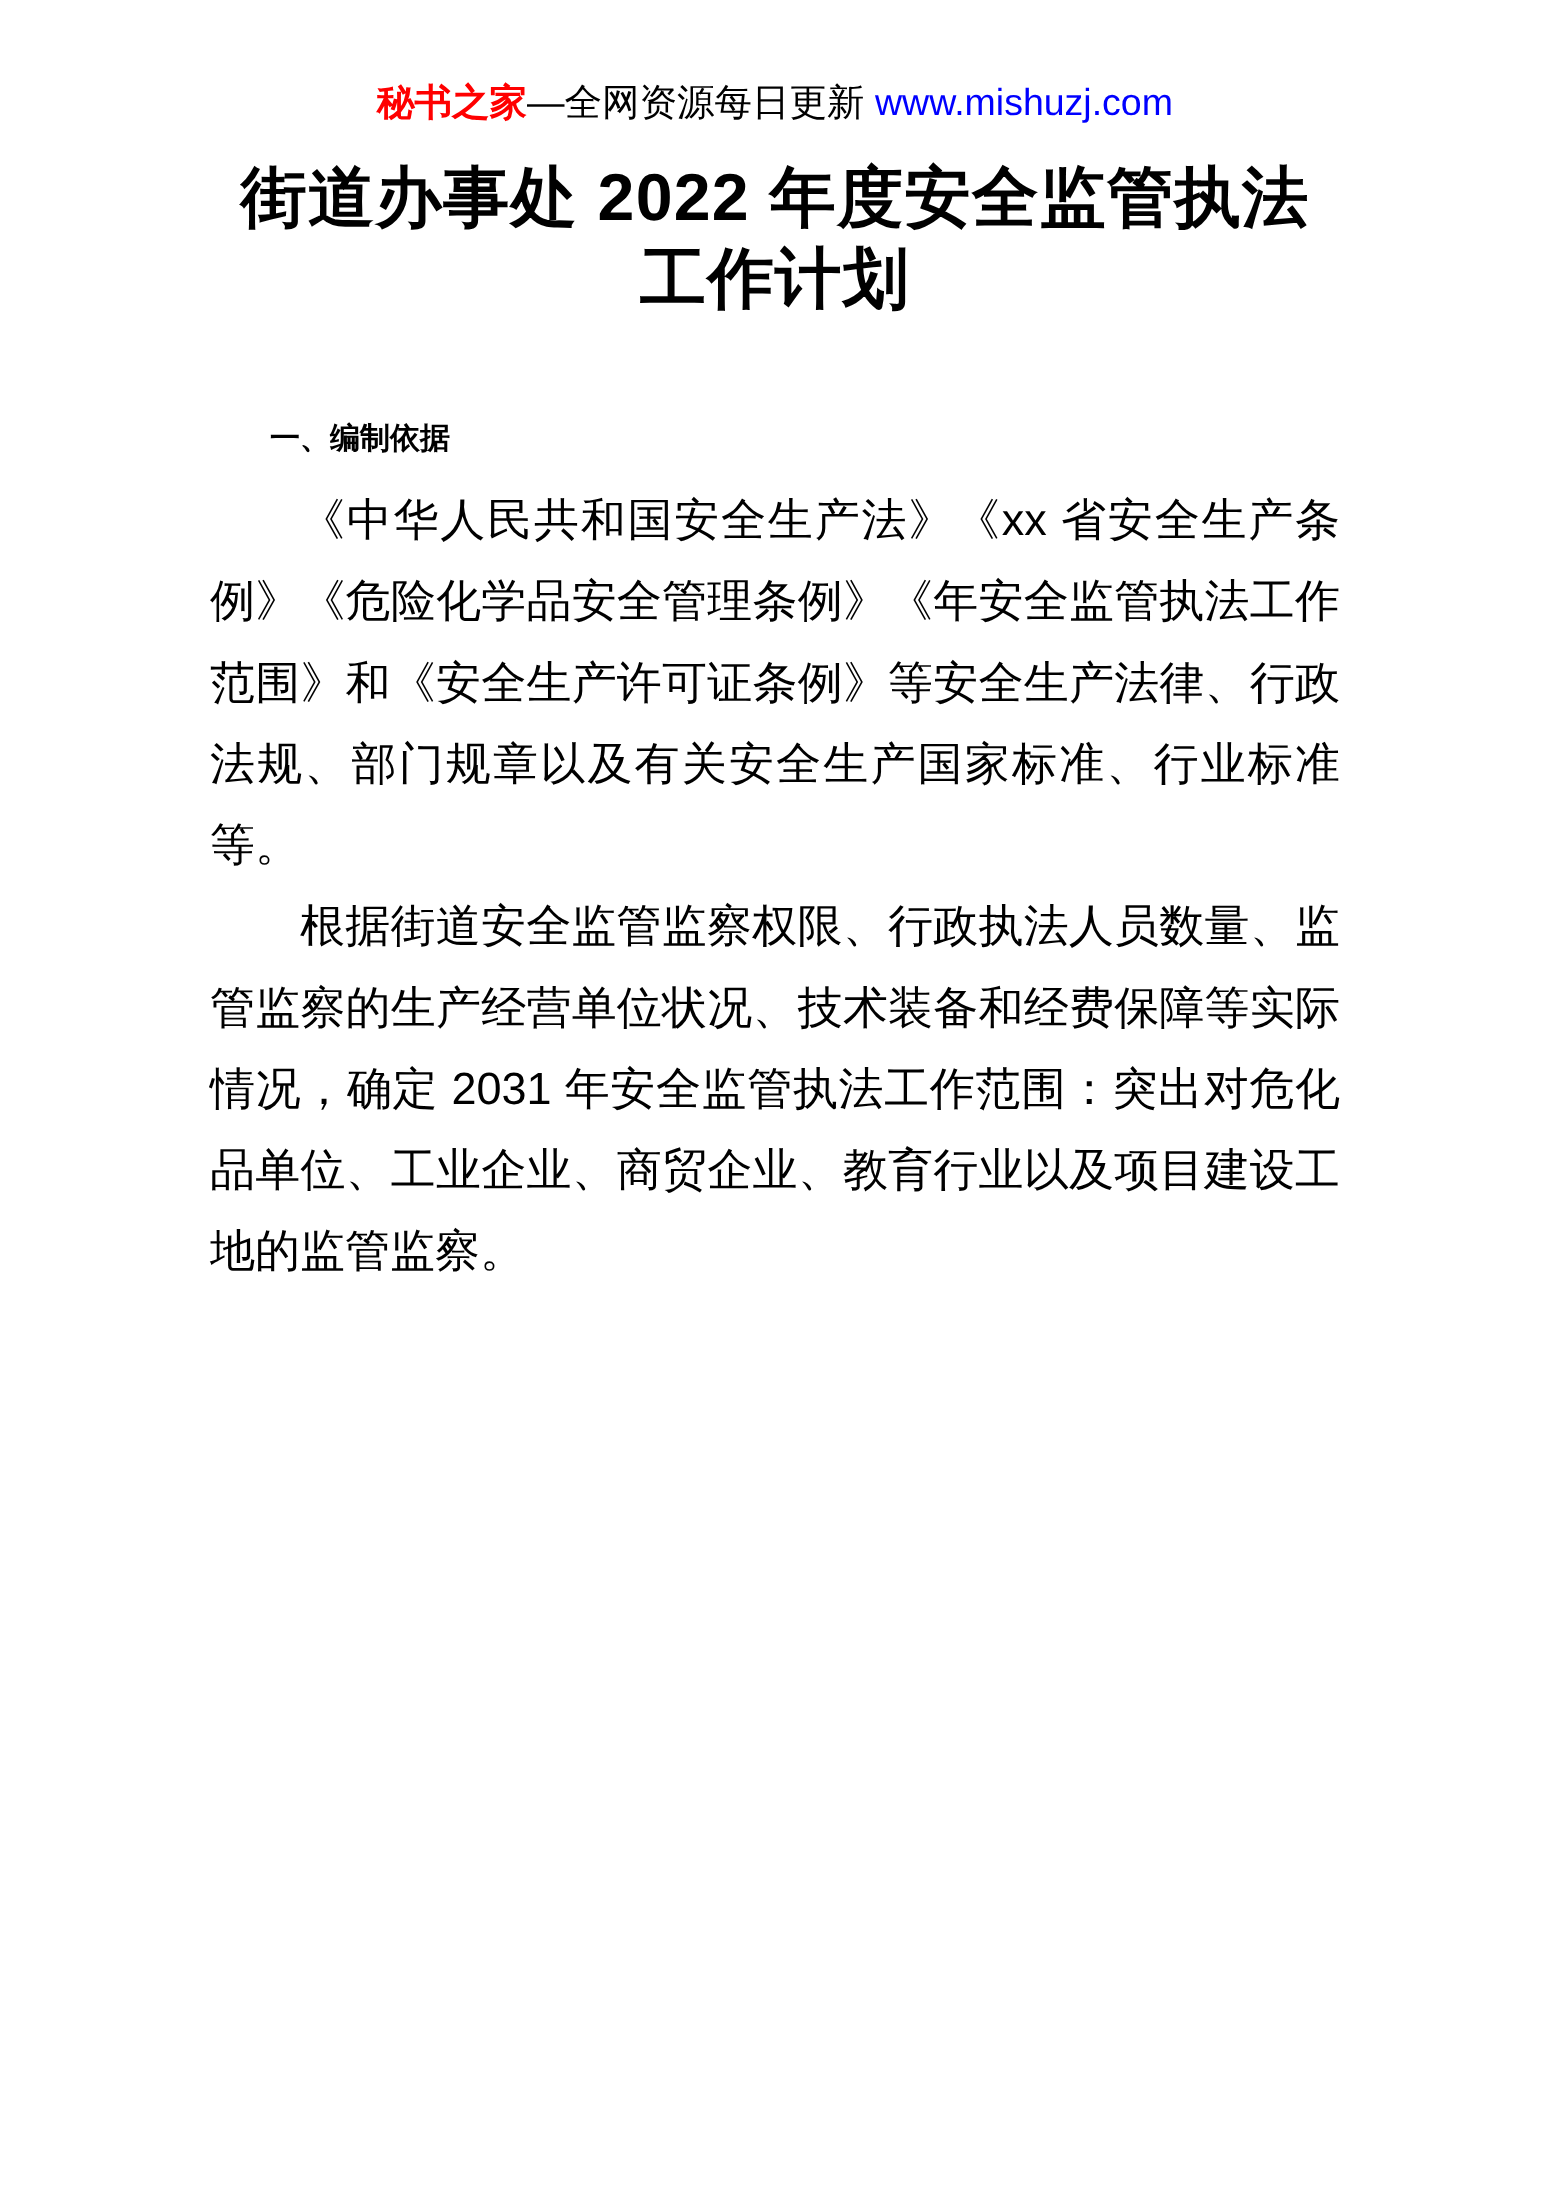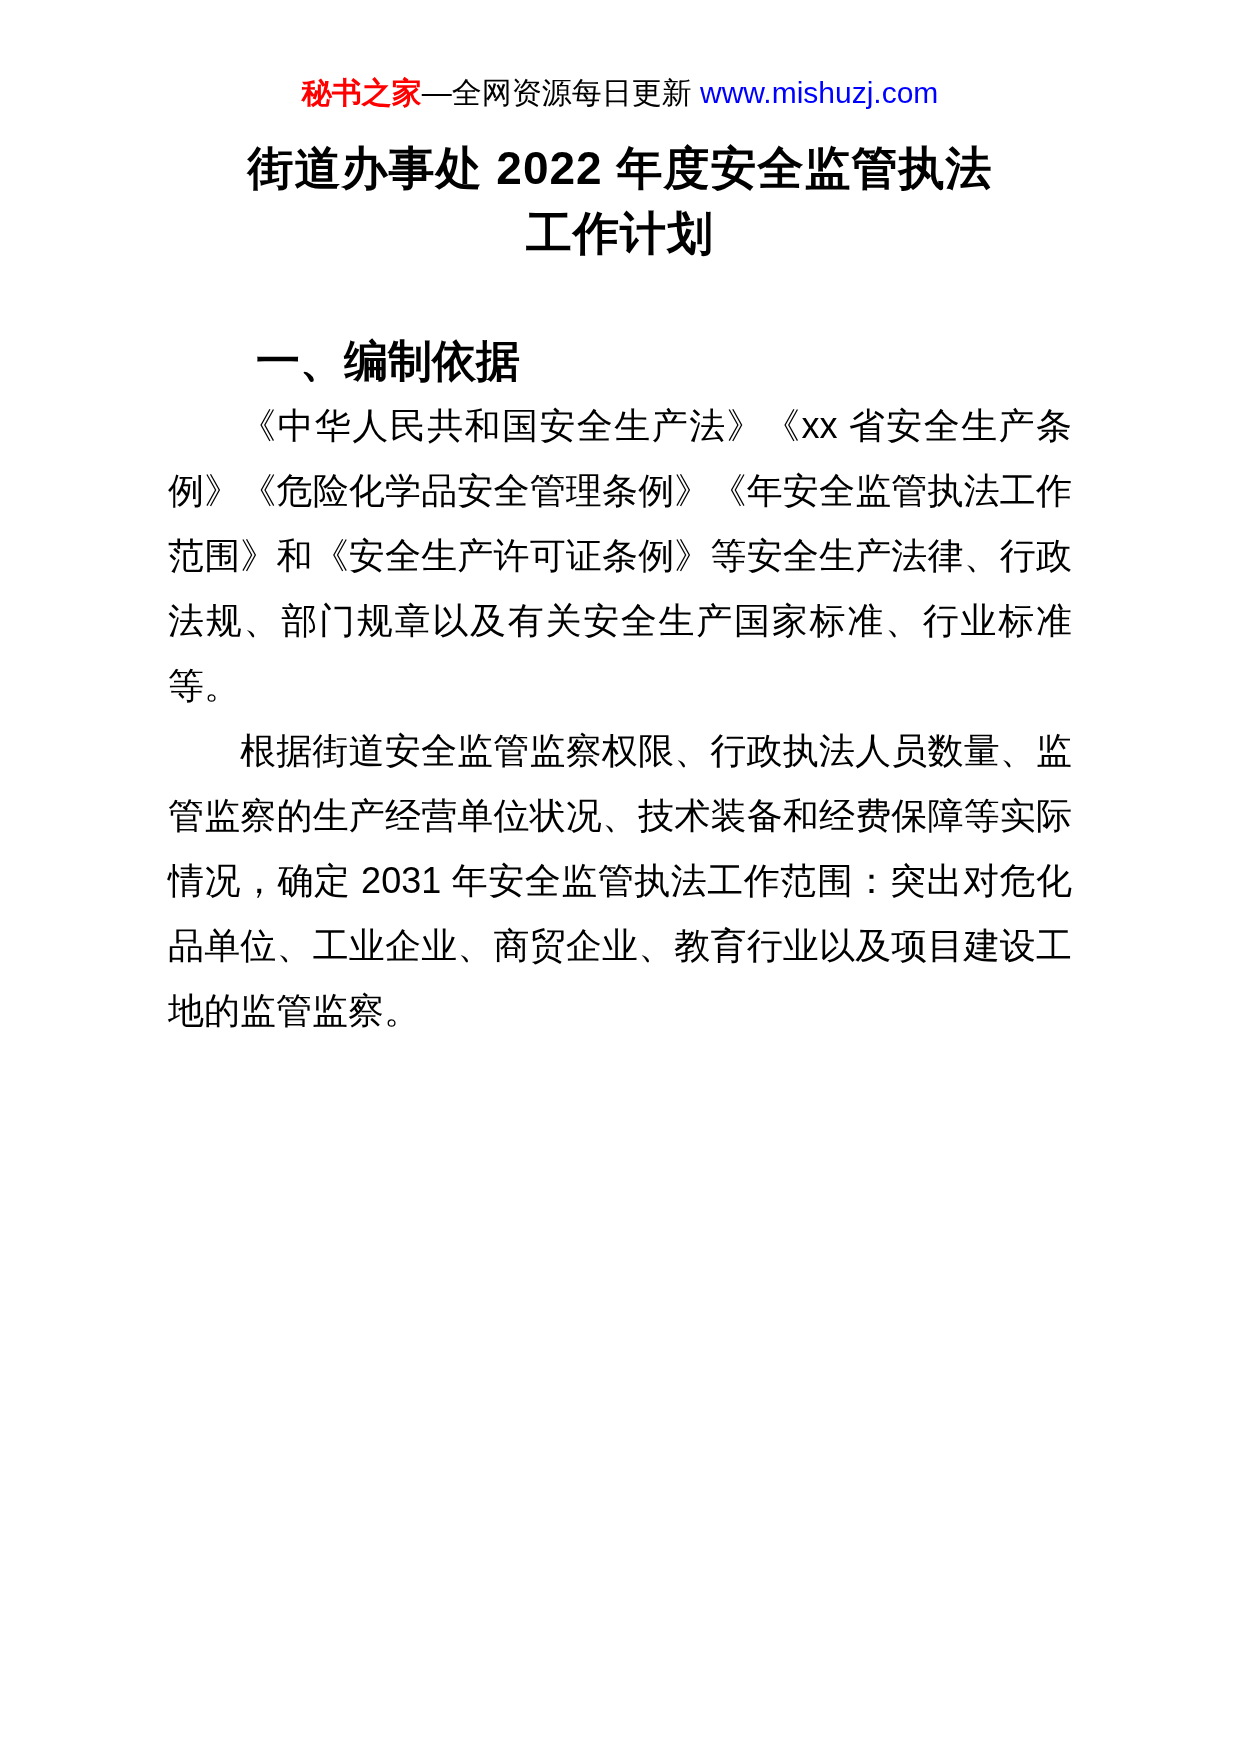--- a/index.html
+++ b/index.html
@@ -9,21 +9,21 @@
     width: 1240px;
     height: 1754px;
     margin: 0 auto;
     background: #ffffff;
     color: #000000;
     font-family: "Liberation Sans", "DejaVu Sans", sans-serif;
     overflow: hidden;
   }
   .content {
     width: 904px;
-    margin: 16px auto;
+    margin: 6px auto;
     padding-top: 56px;
   }
   
   .kicker {
     text-align: center;
     font-size: 30px;
     line-height: 42px;
     white-space: nowrap;
   }
   .kicker .brand {
@@ -34,21 +34,21 @@
     color: #000000;
   }
   .kicker .url {
     color: #0000ff;
     cursor: pointer;
   }
   
   .title {
     margin-top: 22px;
     text-align: center;
-    font-size: 46px;
+    font-size: 53px;
     line-height: 65px;
     font-weight: bold;
     letter-spacing: 1px;
   }
   .title .tline { display: block; }
   
   .doc-body {
     margin-top: 62px;
     font-size: 36px;
     line-height: 65px;
@@ -56,21 +56,21 @@
     text-justify: inter-ideograph;
   }
   .doc-body p {
     text-indent: 2em;
     margin: 0;
     font-weight: normal;
   }
   .doc-body h2 {
     text-indent: 2em;
     margin: 0;
-    font-size: 44px;
+    font-size: 24px;
     line-height: 65px;
     font-weight: bold;
   }
 </style>
 </head>
 <body>
 
 <div class="page">
   <div class="content">
 

